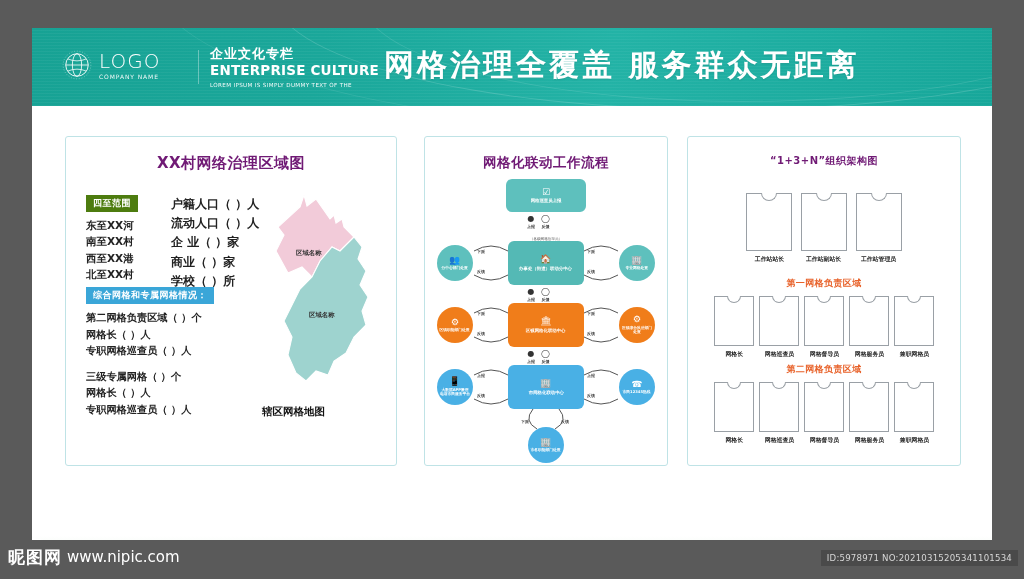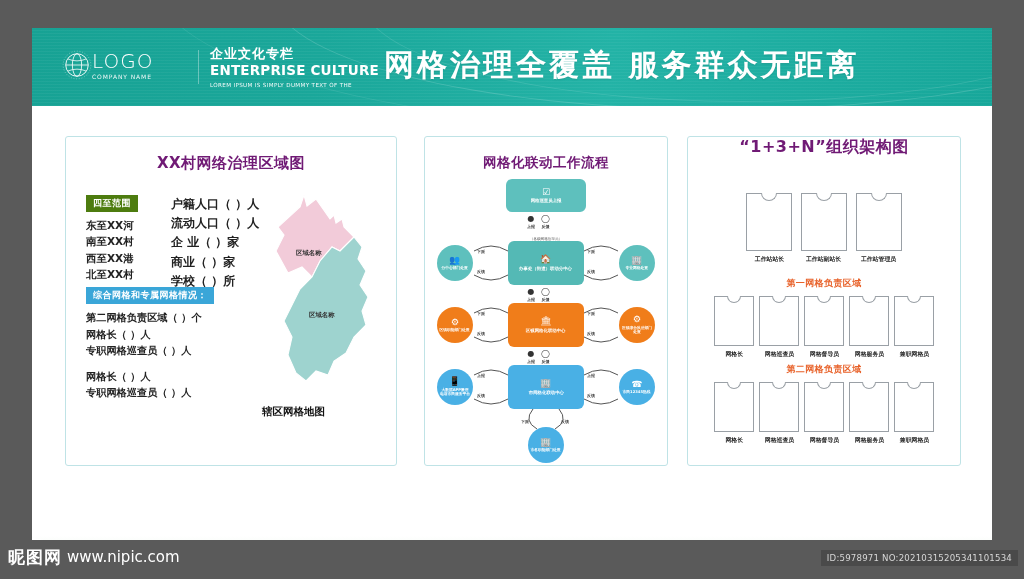--- a/index.html
+++ b/index.html
@@ -11,21 +11,21 @@
 
   
   #header{position:absolute;left:0;top:0;width:960px;height:78px;
           background:linear-gradient(100deg,#17a294 0%,#1aa79a 30%,#23b3a6 60%,#17a79a 100%);overflow:hidden;}
   #header .swoosh{position:absolute;border-radius:50%;border:1px solid rgba(255,255,255,.16);}
   #header .s1{width:900px;height:230px;left:240px;top:-150px;}
   #header .s2{width:760px;height:200px;left:330px;top:-128px;border-color:rgba(255,255,255,.12);}
   #header .s3{width:1100px;height:300px;left:120px;top:-200px;border-color:rgba(255,255,255,.09);}
   .hdr-stripes{position:absolute;inset:0;background:repeating-linear-gradient(0deg,rgba(255,255,255,.045) 0px,rgba(255,255,255,.045) 1px,transparent 1px,transparent 3px);}
 
-  .logo-wrap{position:absolute;left:30px;top:22px;display:flex;align-items:center;}
+  .logo-wrap{position:absolute;left:30px;top:22px;display:flex;align-items:center;gap:7px;}
   .globe{width:30px;height:30px;flex:none;}
   .logo-txt{line-height:1;color:#fff;}
   .logo-main{font-size:20px;letter-spacing:1px;font-weight:300;}
   .logo-sub{font-size:6px;letter-spacing:.9px;margin-top:3px;opacity:.92;}
 
   .hdr-div{position:absolute;left:166px;top:22px;width:1px;height:34px;background:rgba(255,255,255,.35);}
   .ent{position:absolute;left:178px;top:18px;color:#fff;line-height:1.18;}
   .ent .cn{font-size:13px;font-weight:bold;letter-spacing:1px;}
   .ent .en{font-size:13.5px;font-weight:bold;letter-spacing:.2px;margin-top:2px;}
   .ent .tiny{font-size:5.6px;letter-spacing:.35px;margin-top:3px;opacity:.95;}
@@ -37,21 +37,21 @@
   #content{position:absolute;left:0;top:78px;width:960px;height:434px;background:#fff;}
 
   .card{position:absolute;background:#fff;border:1px solid #bfe3e6;border-radius:3px;}
   #card-left{left:33px;top:30px;width:330px;height:328px;}
   #card-mid{left:392px;top:30px;width:242px;height:328px;}
   #card-right{left:655px;top:30px;width:272px;height:328px;}
 
   .card-title{text-align:center;color:#701a75;font-weight:bold;white-space:nowrap;}
   #card-left .card-title{font-size:15px;margin-top:17px;letter-spacing:.5px;}
   #card-mid .card-title{font-size:13.5px;margin-top:17px;letter-spacing:.5px;}
-  #card-right .card-title{font-size:16px;letter-spacing:.5px;}
+  #card-right .card-title{font-size:10px;margin-top:17px;letter-spacing:.5px;}
 
   
   .tag{display:inline-block;color:#fff;font-size:9px;font-weight:bold;padding:2px 7px;letter-spacing:.5px;}
   .tag-green{background:#4d7c0f;}
   .tag-blue{background:#3aa6d8;}
   .lcol{position:absolute;left:20px;top:54px;width:180px;}
   .si-list{margin-top:5px;font-size:10.5px;font-weight:bold;color:#222;line-height:1.55;}
   .stat-list{position:absolute;left:105px;top:58px;font-size:12px;font-weight:bold;color:#222;line-height:1.6;white-space:nowrap;}
   .blk2{position:absolute;left:20px;top:146px;width:210px;}
   .blk2 .rows{margin-top:6px;font-size:10.2px;font-weight:bold;color:#222;line-height:1.62;}
@@ -169,20 +169,21 @@
           <div>学校（      ）所</div>
         </div>
 
         <div class="blk2">
           <span class="tag tag-blue">综合网格和专属网格情况：</span>
           <div class="rows">
             <div>第二网格负责区域（        ）个</div>
             <div>网格长（    ）人</div>
             <div>专职网格巡查员（  ）人</div>
             <div class="gap"></div>
+            <div>三级专属网格（      ）个</div>
             <div>网格长（    ）人</div>
             <div>专职网格巡查员（  ）人</div>
           </div>
         </div>
 
         <div class="map-wrap">
           <svg viewBox="0 0 124 250" width="124" height="250">
             <path d="M38 22 L42 10 L45 21 L54 14 L68 34 L72 30 L74 38 L80 34 L82 42 L92 52
                      L78 66 L70 62 L58 76 L50 92 L40 82 L26 88 L14 66 L22 50 L16 42 Z" fill="#f2cbd9" stroke="#ffffff" stroke-width="1.1"></path>
             <path d="M92 52 L100 62 L96 74 L104 86 L98 100 L106 112 L100 126 L104 140 L92 152

